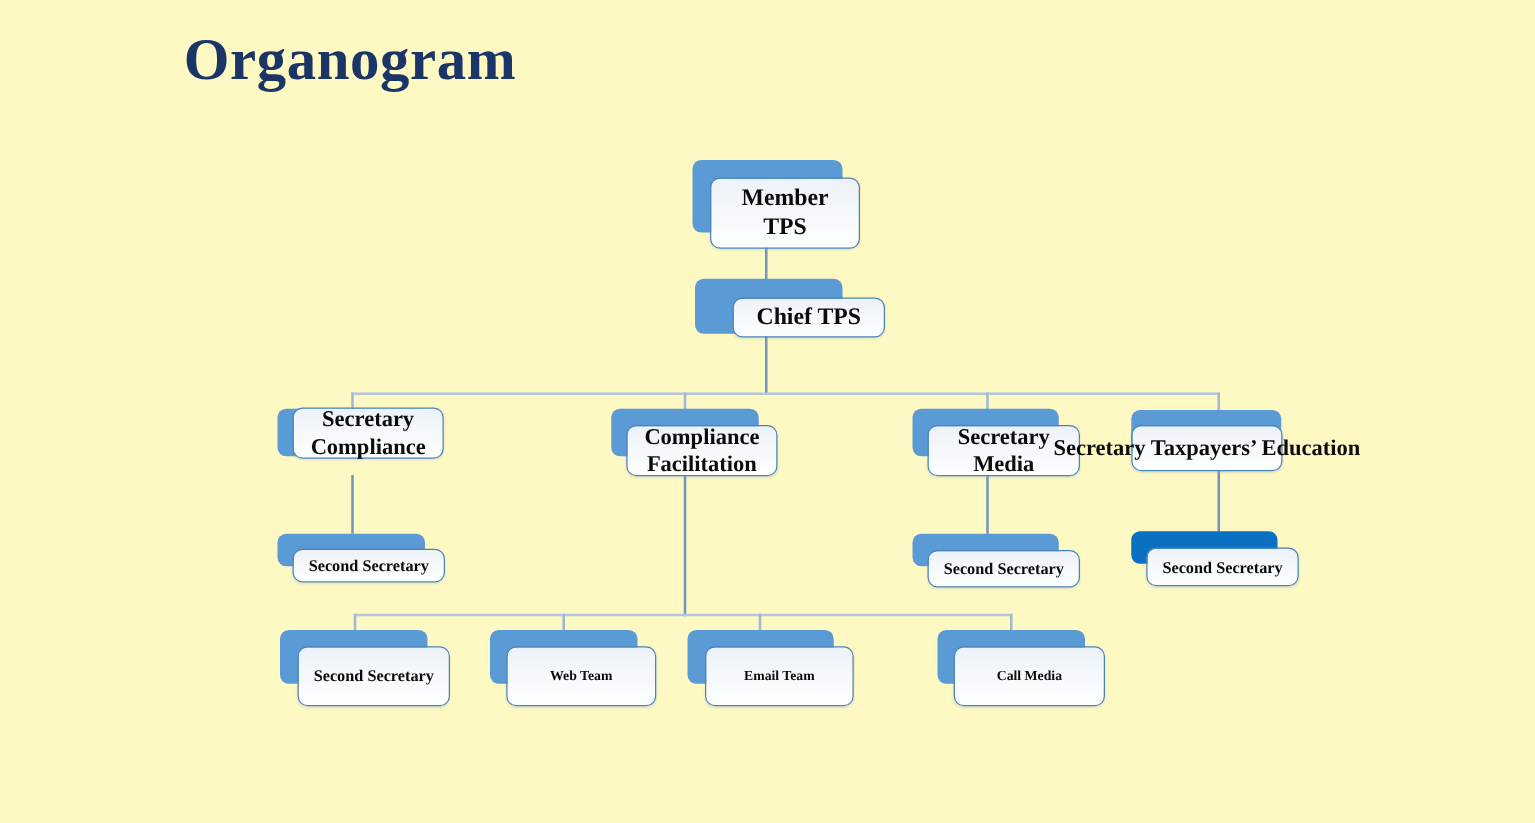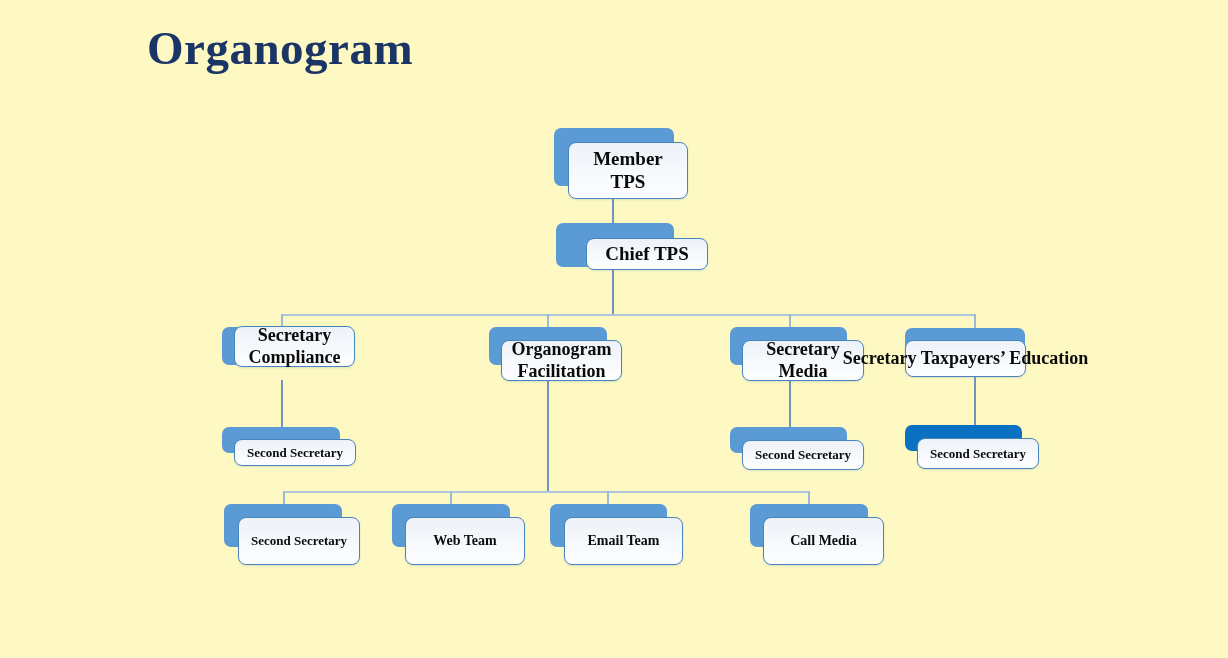--- a/index.html
+++ b/index.html
@@ -26,21 +26,21 @@
     position:absolute;z-index:3;border-radius:8px;
     border:1px solid #4A84BD;
     background:linear-gradient(180deg,#EDF2F9 0%,#F7FAFD 60%,#FDFEFF 100%);
     display:flex;align-items:center;justify-content:center;
     text-align:center;color:#0b0b0b;
     box-shadow:0 1px 2px rgba(120,150,190,0.25);
   }
   .front .lbl{display:block;line-height:1.18;font-weight:bold;}
   .size-19 .lbl{font-size:19px;}
   .size-18 .lbl{font-size:18px;}
-  .size-14 .lbl{font-size:14px;}
+  .size-14 .lbl{font-size:11px;}
   .size-13 .lbl{font-size:13px;}
   .overflow-label .lbl{flex-shrink:0;}
 </style>
 </head>
 <body>
 
 <div class="canvas">
 
   <div class="page-title">Organogram</div>
 
@@ -78,21 +78,21 @@
   <div class="node">
     <div class="back" style="left:222px;top:327px;width:121px;height:38px"></div>
     <div class="front size-18" style="left:234px;top:326px;width:119px;height:39px">
       <span class="lbl">Secretary Compliance</span>
     </div>
   </div>
 
   <div class="node">
     <div class="back" style="left:489px;top:327px;width:118px;height:38px"></div>
     <div class="front size-18" style="left:501px;top:340px;width:119px;height:39px">
-      <span class="lbl">Organogram Facilitation</span>
+      <span class="lbl">Compliance Facilitation</span>
     </div>
   </div>
 
   <div class="node">
     <div class="back" style="left:730px;top:327px;width:117px;height:38px"></div>
     <div class="front size-18" style="left:742px;top:340px;width:120px;height:39px">
       <span class="lbl">Secretary Media</span>
     </div>
   </div>
 

